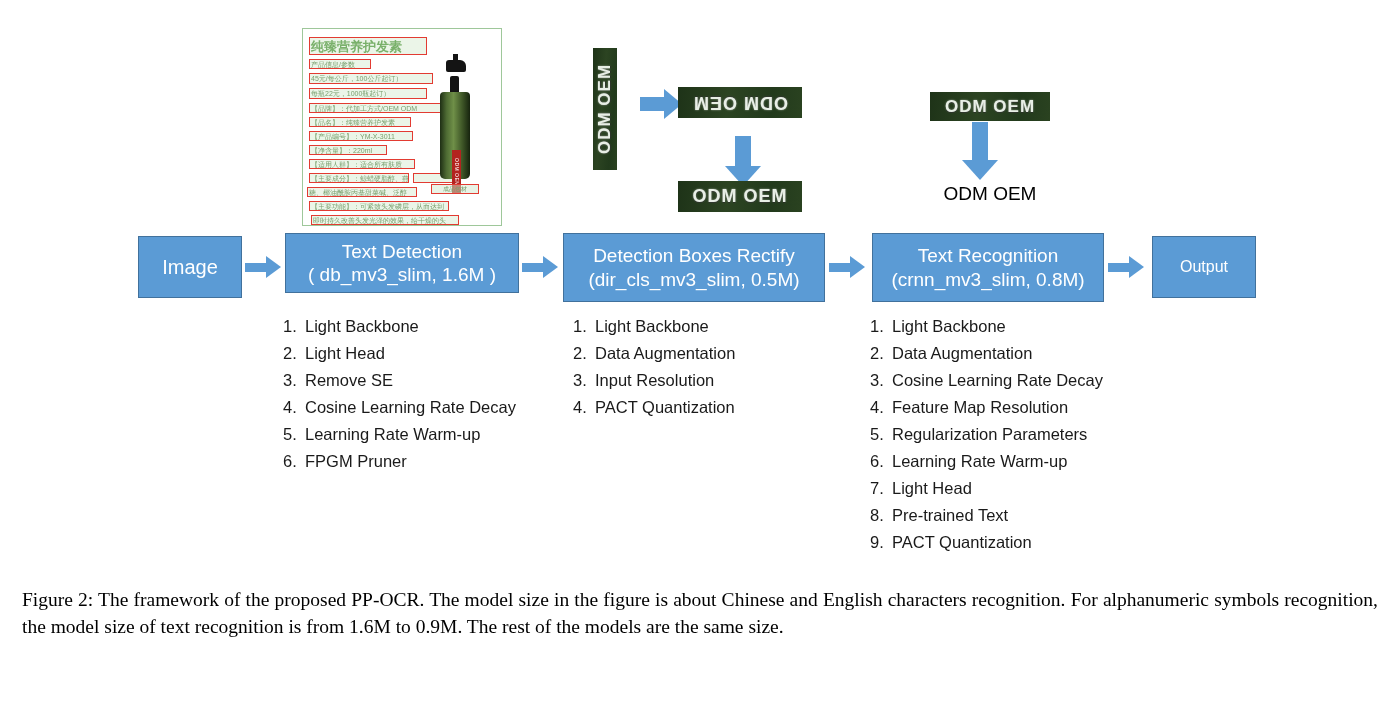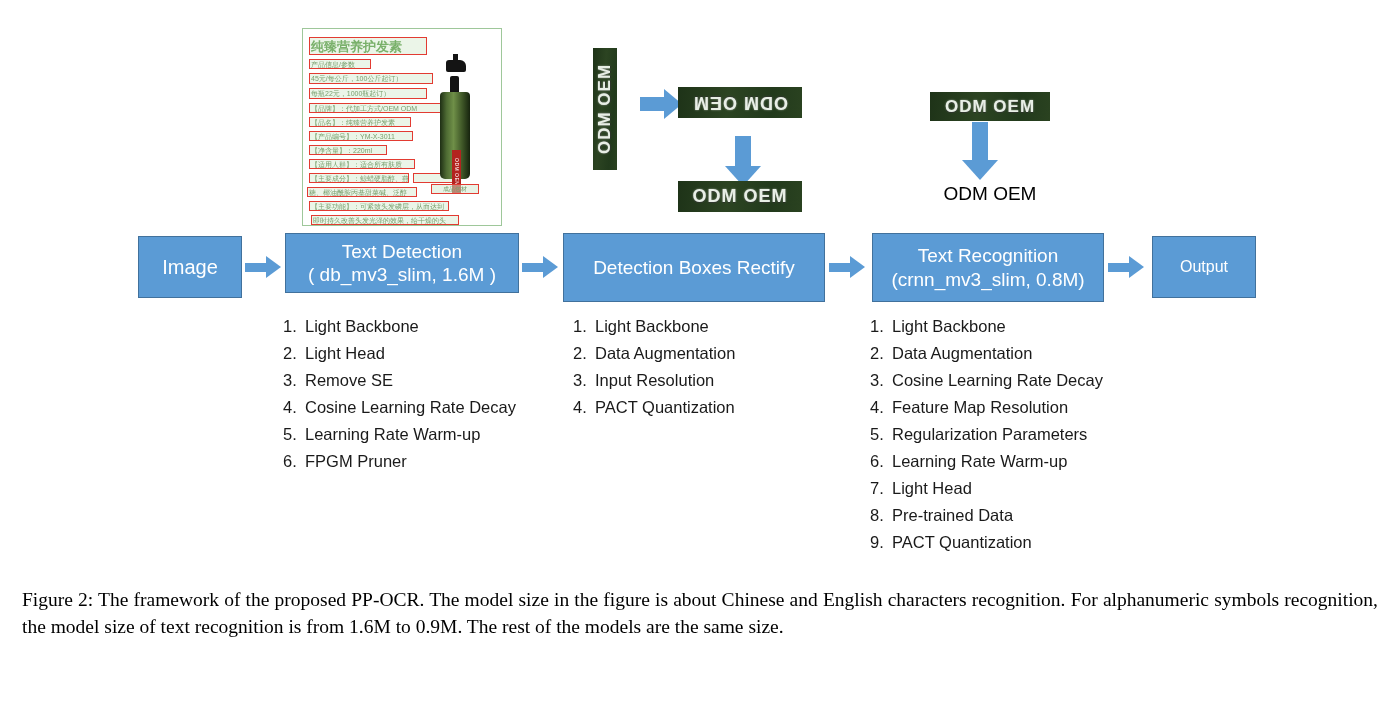--- a/index.html
+++ b/index.html
@@ -373,20 +373,21 @@
     <span class="l2">( db_mv3_slim, 1.6M )</span>
   </div>
 
   <div class="h-arrow" id="arrow-2">
     <div class="shaft"></div>
       <div class="head"></div>
   </div>
 
   <div class="pipe-box" id="box-rectify">
     <span class="l1">Detection Boxes Rectify</span>
+    <span class="l2">(dir_cls_mv3_slim, 0.5M)</span>
   </div>
 
   <div class="h-arrow" id="arrow-3">
     <div class="shaft"></div>
       <div class="head"></div>
   </div>
 
   <div class="pipe-box" id="box-recog">
     <span class="l1">Text Recognition</span>
     <span class="l2">(crnn_mv3_slim, 0.8M)</span>
@@ -469,21 +470,21 @@
       <div class="row">
         <span class="num">6.</span>
         <span class="lbl">Learning Rate Warm-up</span>
       </div>
       <div class="row">
         <span class="num">7.</span>
         <span class="lbl">Light Head</span>
       </div>
       <div class="row">
         <span class="num">8.</span>
-        <span class="lbl">Pre-trained Data</span>
+        <span class="lbl">Pre-trained Text</span>
       </div>
       <div class="row">
         <span class="num">9.</span>
         <span class="lbl">PACT Quantization</span>
       </div>
     </div>
 
   <div id="caption">Figure 2: The framework of the proposed PP-OCR. The model size in the figure is about Chinese and English characters recognition. For alphanumeric symbols recognition, the model size of text recognition is from 1.6M to 0.9M. The rest of the models are the same size.</div>
 
 </div>

